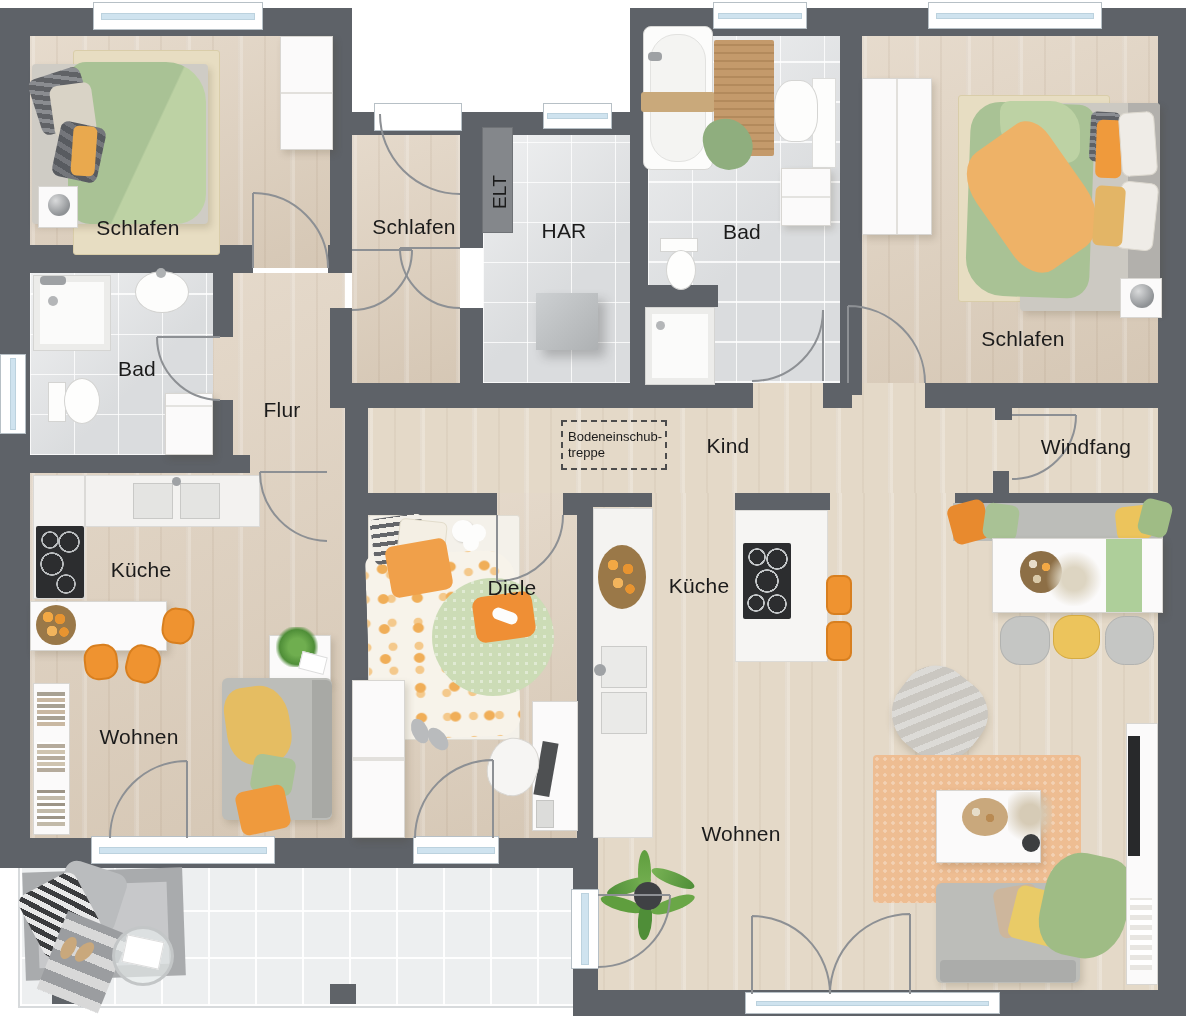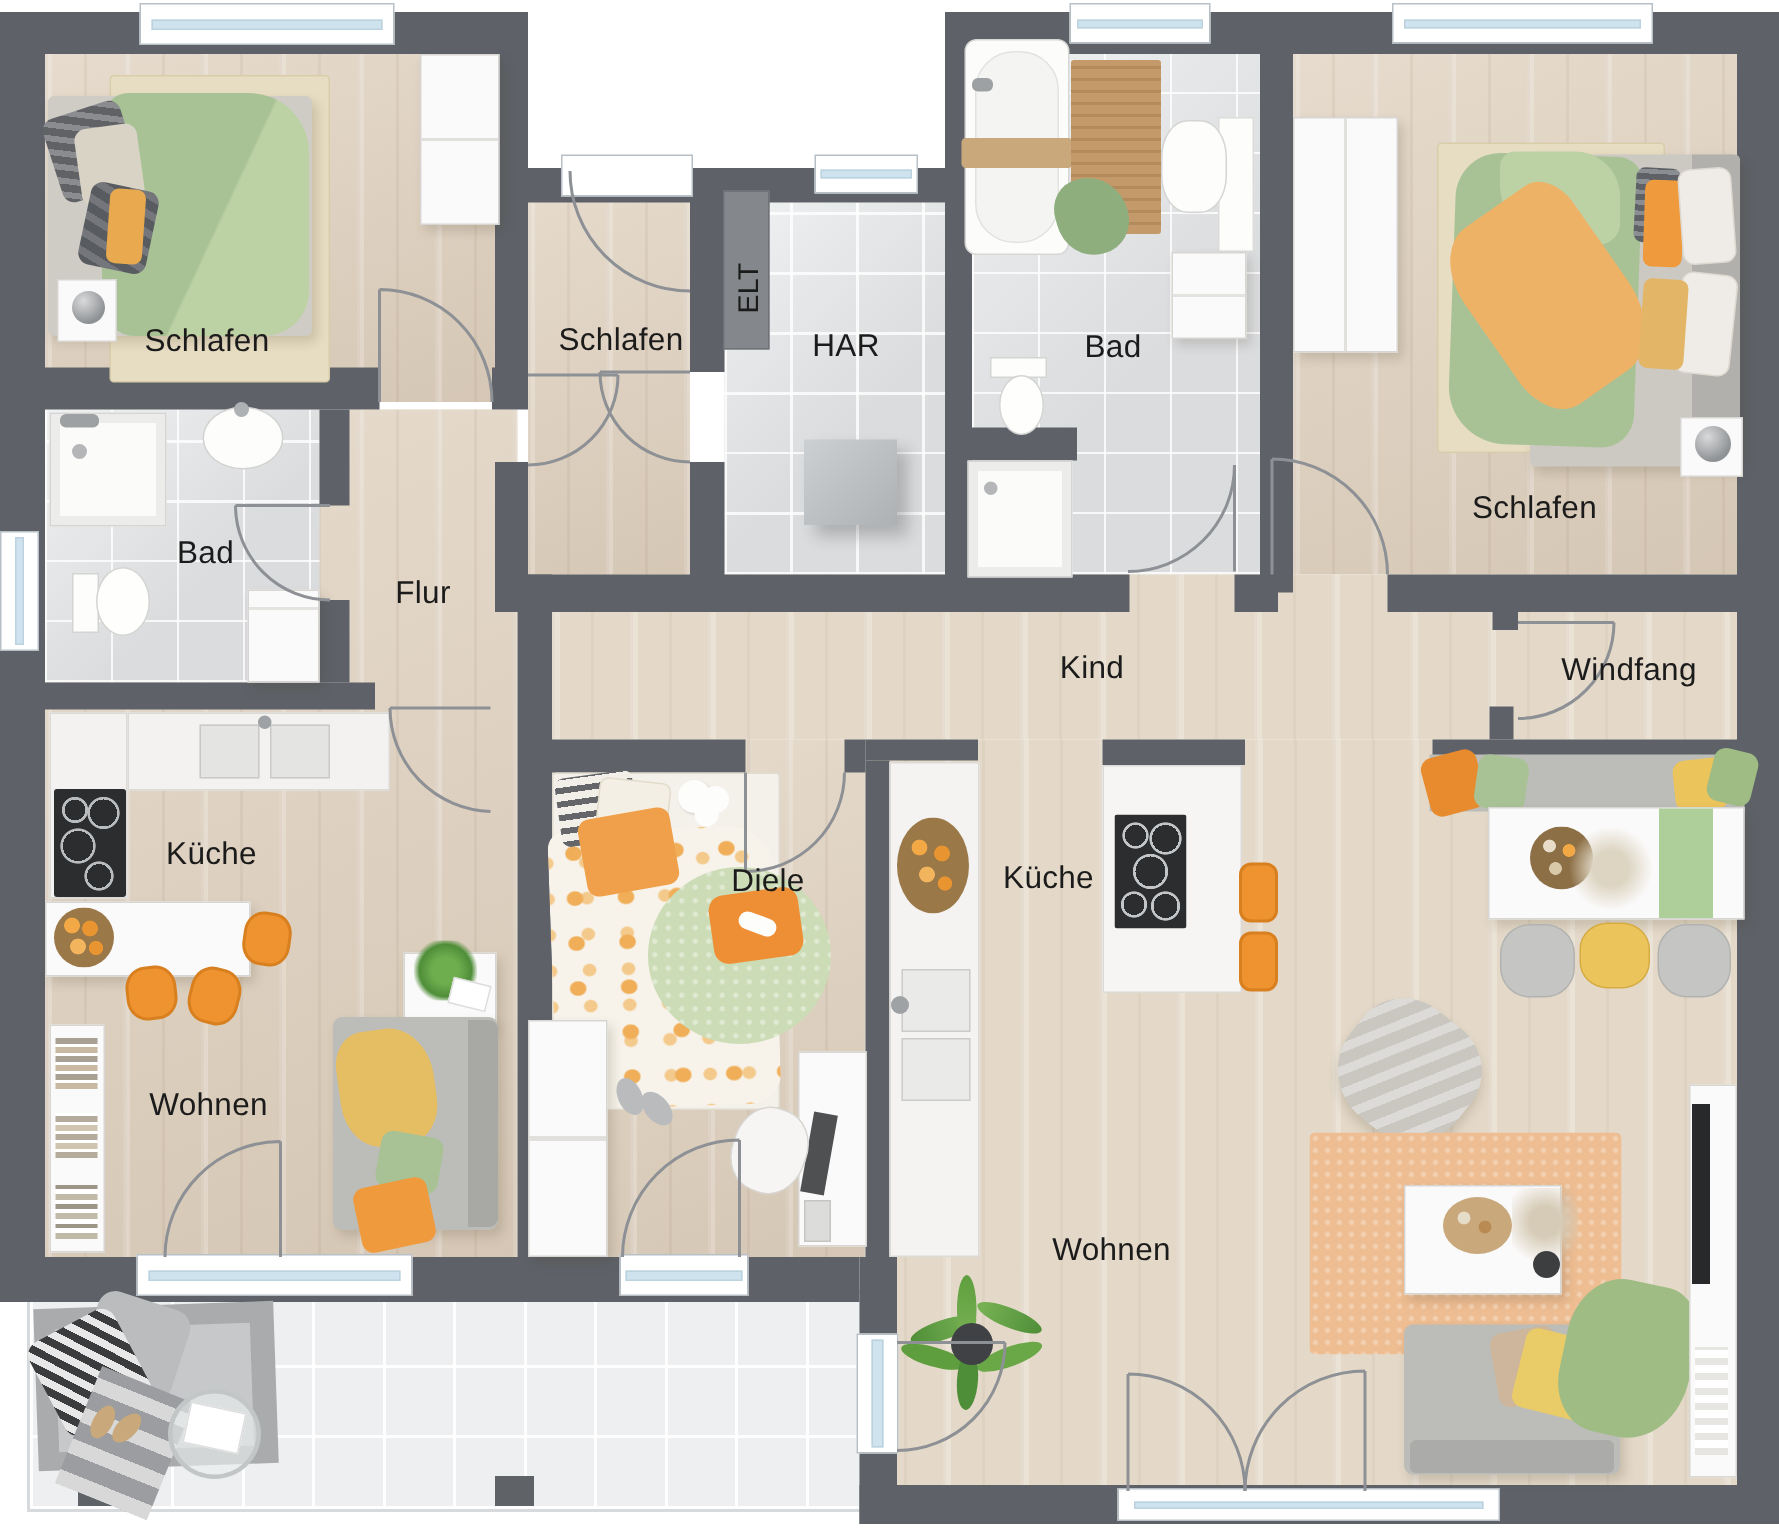--- a/index.html
+++ b/index.html
@@ -310,23 +310,27 @@
     <path d="M830,994 A80,80 0 0 1 910,914 M910,914 L910,994"></path>
   </svg>
 
   <div class="lbl" style="left:138px;top:228px">Schlafen</div>
   <div class="lbl" style="left:414px;top:227px">Schlafen</div>
   <div class="lbl lblv" style="left:500px;top:192px;font-size:19px">ELT</div>
   <div class="lbl" style="left:564px;top:231px">HAR</div>
   <div class="lbl" style="left:742px;top:232px">Bad</div>
   <div class="lbl" style="left:1023px;top:339px">Schlafen</div>
   <div class="lbl" style="left:137px;top:369px">Bad</div>
-  <div class="lbl" style="left:282px;top:396px">Flur</div>
+  <div class="lbl" style="left:282px;top:410px">Flur</div>
   <div class="lbl" style="left:728px;top:446px">Kind</div>
   <div class="lbl" style="left:1086px;top:447px">Windfang</div>
   <div class="lbl" style="left:141px;top:570px">Küche</div>
   <div class="lbl" style="left:512px;top:588px">Diele</div>
   <div class="lbl" style="left:699px;top:586px">Küche</div>
   <div class="lbl" style="left:139px;top:737px">Wohnen</div>
   <div class="lbl" style="left:741px;top:834px">Wohnen</div>
 
+  <div class="attic" style="left:561px;top:420px;width:106px;height:50px">
+    <span>Bodeneinschub-</span>
+    <span>treppe</span>
+  </div>
 
 </div>
 
 </body></html>

